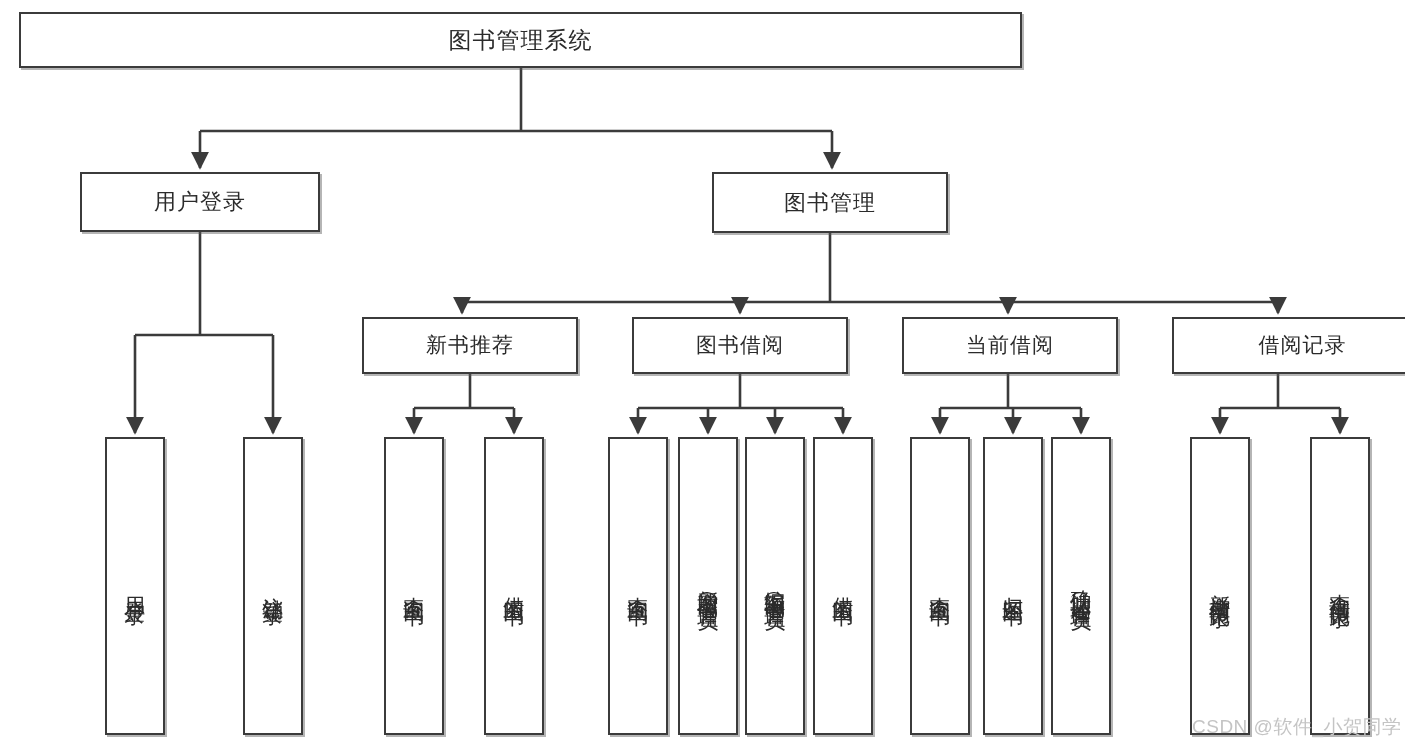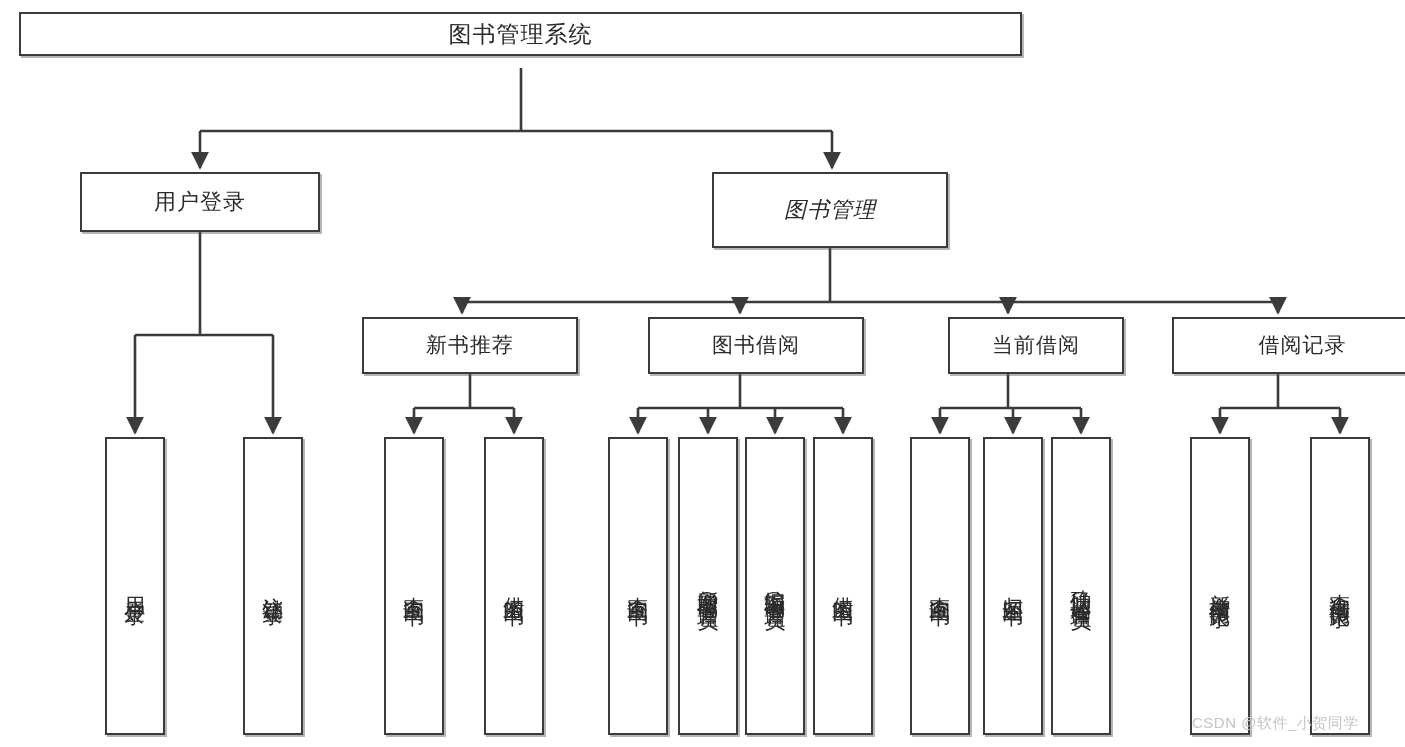--- a/index.html
+++ b/index.html
@@ -58,21 +58,21 @@
     font-size: 21px;
     letter-spacing: 3px;
     line-height: 1.12;
     white-space: nowrap;
   }
 
   .watermark {
     position: absolute;
     left: 1192px;
     top: 714px;
-    font-size: 15px;
+    font-size: 19px;
     color: #c4c4c4;
     letter-spacing: 0.5px;
     z-index: 5;
     white-space: nowrap;
     user-select: none;
   }
 </style>
 </head>
 <body>
 
@@ -121,38 +121,38 @@
       <path d="M 1013 408 L 1013 433" marker-end="url(#arrow)"></path>
       <path d="M 1081 408 L 1081 433" marker-end="url(#arrow)"></path>
 
       <path d="M 1278 374 L 1278 408"></path>
       <path d="M 1220 408 L 1340 408"></path>
       <path d="M 1220 408 L 1220 433" marker-end="url(#arrow)"></path>
       <path d="M 1340 408 L 1340 433" marker-end="url(#arrow)"></path>
     </g>
   </svg>
 
-  <div class="node node-root" id="n-root" style="left: 19px; top: 12px; width: 1003px; height: 44px;">
+  <div class="node node-root" id="n-root" style="left: 19px; top: 12px; width: 1003px; height: 56px;">
     <span class="label">图书管理系统</span>
   </div>
 
   <div class="node node-l2" id="n-l2-0" style="left: 80px; top: 172px; width: 240px; height: 60px;">
     <span class="label">用户登录</span>
   </div>
-  <div class="node node-l2" id="n-l2-1" style="left: 712px; top: 172px; width: 236px; height: 76px; font-style: italic;">
+  <div class="node node-l2" id="n-l2-1" style="left: 712px; top: 172px; width: 236px; height: 61px;">
     <span class="label">图书管理</span>
   </div>
 
   <div class="node node-l3" id="n-l3-0" style="left: 362px; top: 317px; width: 216px; height: 57px;">
     <span class="label">新书推荐</span>
   </div>
-  <div class="node node-l3" id="n-l3-1" style="left: 632px; top: 317px; width: 216px; height: 57px; margin-left: 16px;">
+  <div class="node node-l3" id="n-l3-1" style="left: 632px; top: 317px; width: 216px; height: 57px;">
     <span class="label">图书借阅</span>
   </div>
-  <div class="node node-l3" id="n-l3-2" style="left: 948px; top: 317px; width: 176px; height: 57px;">
+  <div class="node node-l3" id="n-l3-2" style="left: 902px; top: 317px; width: 216px; height: 57px;">
     <span class="label">当前借阅</span>
   </div>
   <div class="node node-l3" id="n-l3-3" style="left: 1172px; top: 317px; width: 261px; height: 57px;">
     <span class="label">借阅记录</span>
   </div>
 
   <div class="node node-leaf" id="n-leaf-0" style="left: 105px; top: 437px; width: 60px; height: 298px;">
     <span class="label">用户登录</span>
   </div>
   <div class="node node-leaf" id="n-leaf-1" style="left: 243px; top: 437px; width: 60px; height: 298px;">

